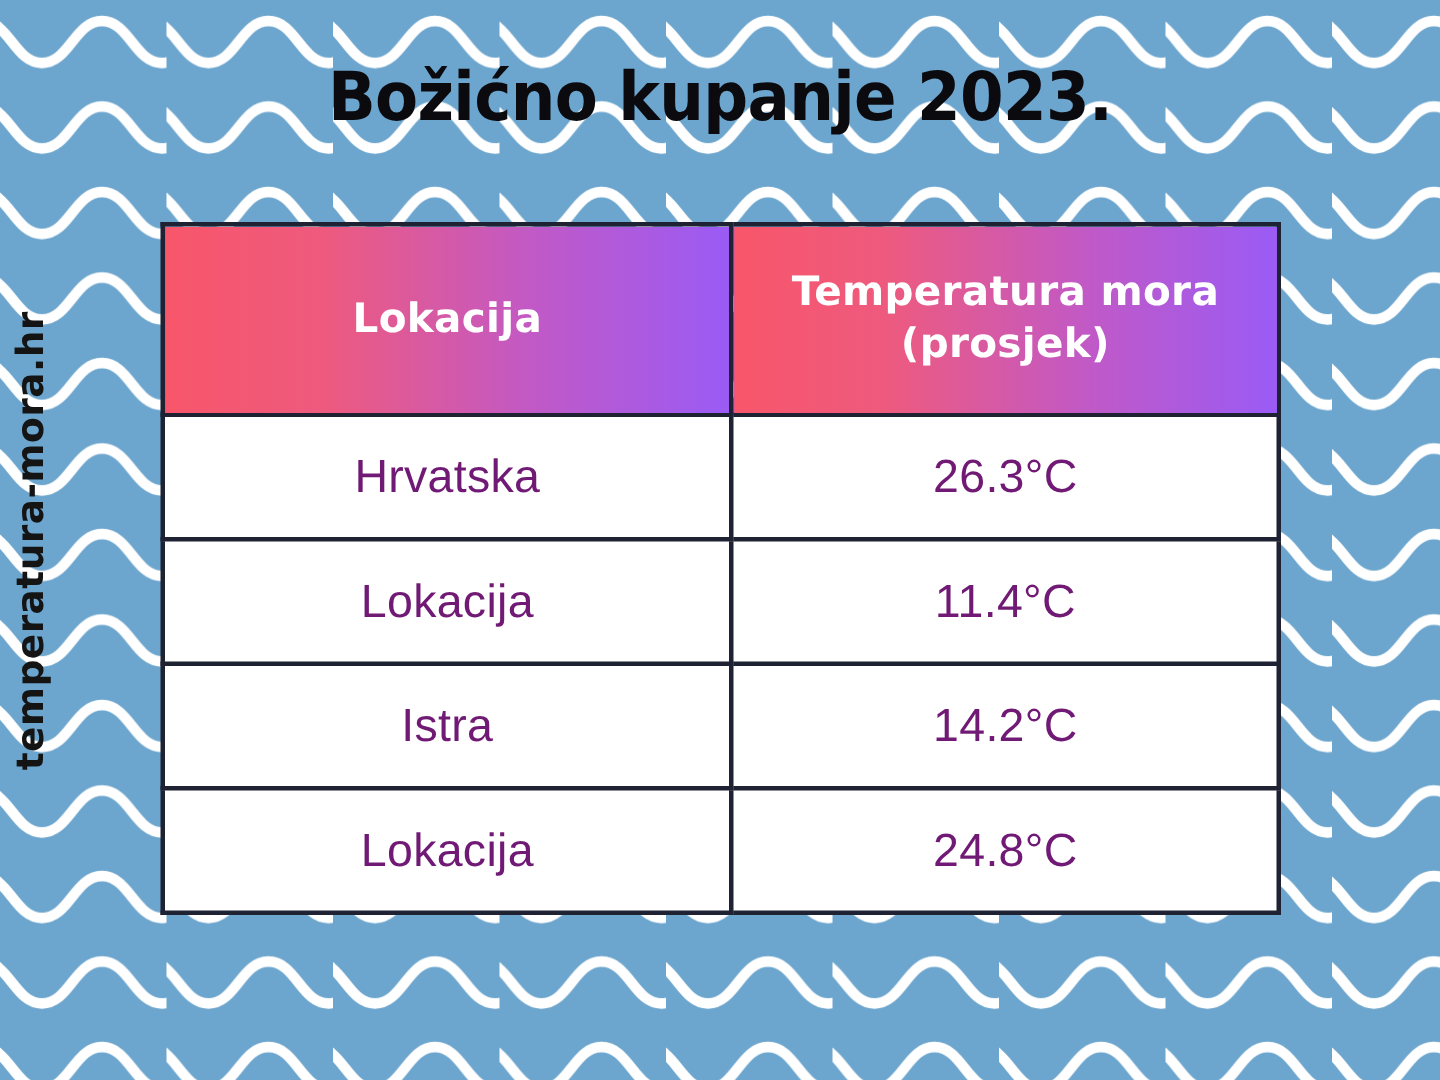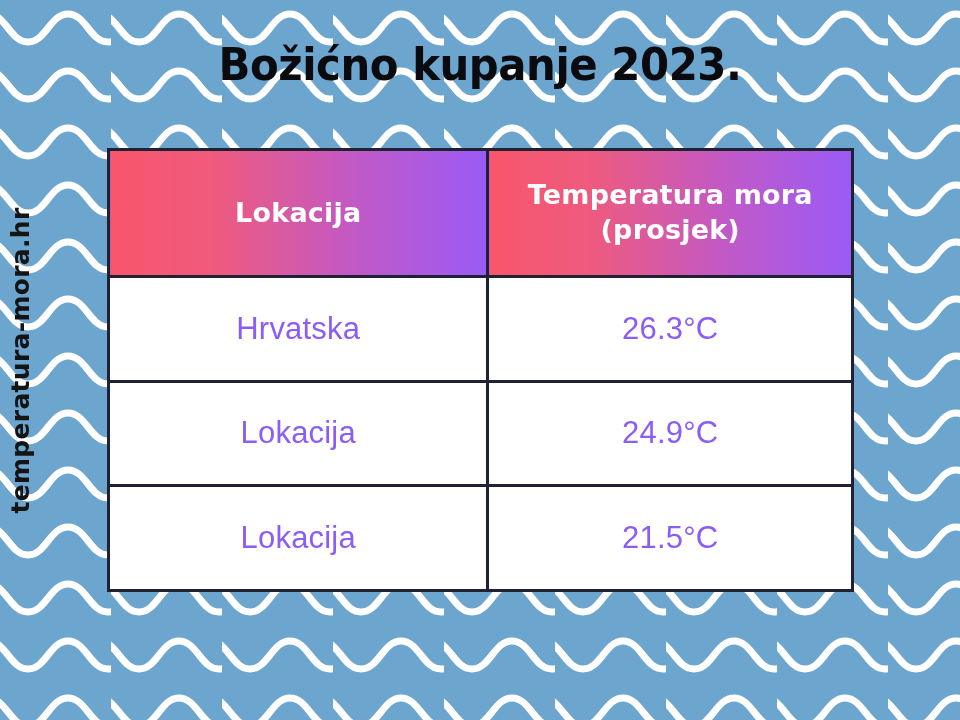--- a/index.html
+++ b/index.html
@@ -106,21 +106,21 @@
     transform: scaleX(1);
   }
   table.temp-table thead th .hdr-inner {
     display: block;
     padding: 0 10px;
   }
 
   table.temp-table tbody td {
     height: 80px;
     background: #ffffff;
-    color: #8b5cf6;
+    color: #701a75;
     font-family: "Liberation Sans", sans-serif;
     font-size: 31px;
     font-weight: 400;
     letter-spacing: 0.2px;
   }
 </style>
 </head>
 <body>
 
 <div id="canvas">
@@ -158,23 +158,27 @@
           </th>
         </tr>
       </thead>
       <tbody>
         <tr>
           <td>Hrvatska</td>
           <td>26.3°C</td>
         </tr>
         <tr>
           <td>Lokacija</td>
-          <td>24.9°C</td>
+          <td>11.4°C</td>
+        </tr>
+        <tr>
+          <td>Istra</td>
+          <td>14.2°C</td>
         </tr>
         <tr>
           <td>Lokacija</td>
-          <td>21.5°C</td>
+          <td>24.8°C</td>
         </tr>
       </tbody>
     </table>
   </div>
 
 </div>
 
 </body></html>

